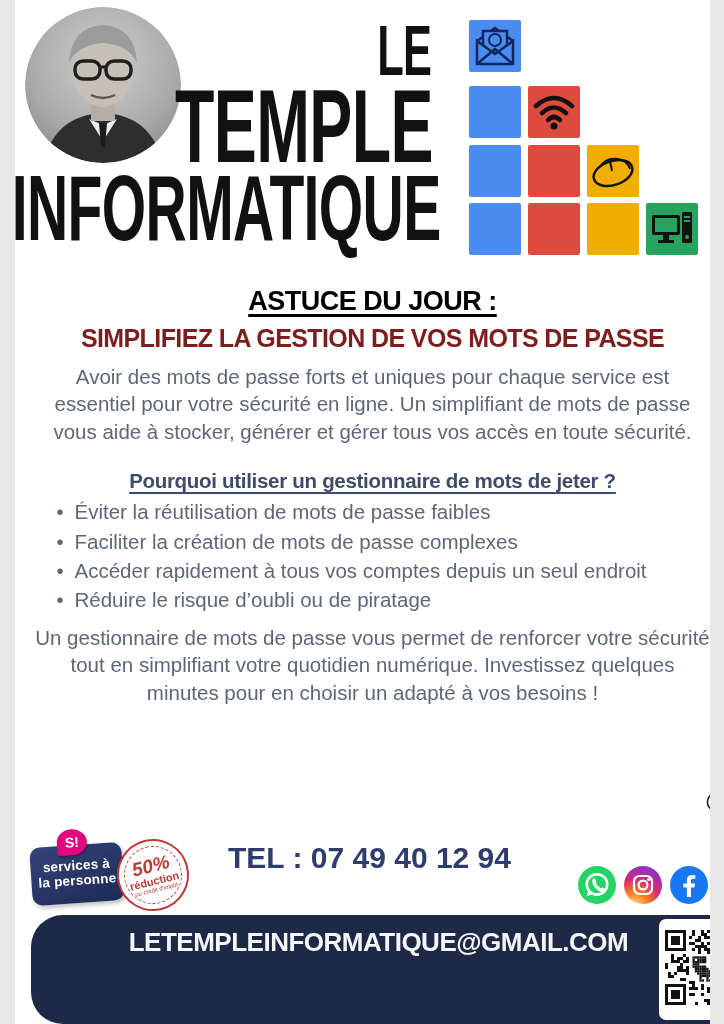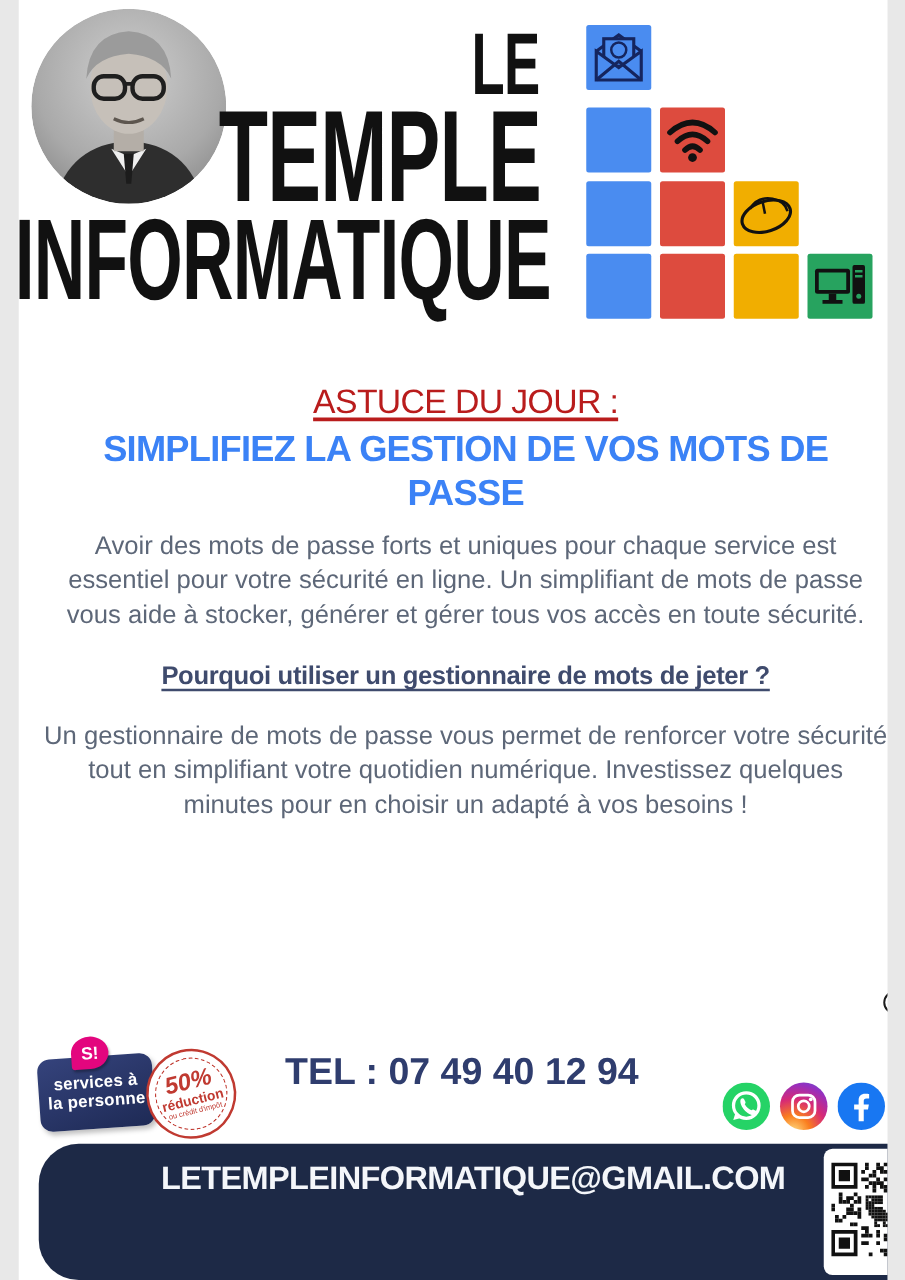--- a/index.html
+++ b/index.html
@@ -14,30 +14,30 @@
   .logo-informatique  { right:269px; top:162px; font-size:92px;  transform:scaleX(0.62); }
   .sq { position:absolute; width:52px; height:52px; border-radius:2px; }
   .sq.blue   { background:#4a8cf0; }
   .sq.red    { background:#dd4b3e; }
   .sq.yellow { background:#f1ae00; }
   .sq.green  { background:#27a35f; }
   .sq svg { position:absolute; left:50%; top:50%; transform:translate(-50%,-50%); }
 
   
   .content { position:absolute; left:20px; top:286px; width:676px; text-align:center; }
-  .kicker { color:#b91c1c; font-size:27px; font-weight:400; letter-spacing:-0.5px;
-            text-decoration:underline; text-decoration-thickness:2.5px; text-underline-offset:4px;margin-top:20px; }
-  .title  { color:#3b82f6; font-size:29px; font-weight:800; letter-spacing:-0.6px; line-height:1.2; margin:6px 0 10px; }
+  .kicker { color:#000000; font-size:27px; font-weight:700; letter-spacing:-0.5px;
+            text-decoration:underline; text-decoration-thickness:2.5px; text-underline-offset:4px; }
+  .title  { color:#7f1d1d; font-size:25px; font-weight:800; letter-spacing:-0.6px; line-height:1.2; margin:6px 0 10px; }
   .para   { color:#5d6778; font-size:20.5px; line-height:1.34; }
   .sec-head { color:#3f4b6d; font-size:20.5px; font-weight:bold; letter-spacing:-0.3px; margin-top:24px;
               text-decoration:underline; text-decoration-thickness:2px; text-underline-offset:4px; }
   ul.bullets { list-style:none; text-align:left; margin:4px 0 0 14px; }
   ul.bullets li { position:relative; padding-left:26px; color:#5d6778; font-size:20.5px; line-height:1.42; }
   ul.bullets li::before { content:"•"; position:absolute; left:8px; color:#5d6778; }
-  .closing { margin-top:22px; }
+  .closing { margin-top:10px; }
 
   
   .side-note { position:absolute; left:461px; top:562px; width:480px; height:20px;
                transform:rotate(-90deg); display:flex; align-items:center; gap:8px;
                color:#98a1ae; font-size:10.5px; white-space:nowrap; justify-content:flex-start; }
 
   
   .contact-bar { position:absolute; left:0; top:833px; width:724px; height:82px; }
   .sap-badge { position:absolute; left:16px; top:12px; width:92px; height:58px;
                background:linear-gradient(160deg,#35437c,#1e2a55); border-radius:10px;
@@ -148,20 +148,26 @@
       <circle cx="36" cy="28" r="2" fill="#27a35f"></circle>
     </svg>
   </div>
 
   <div class="content">
     <div class="kicker">ASTUCE DU JOUR :</div>
     <div class="title">SIMPLIFIEZ LA GESTION DE VOS MOTS DE PASSE</div>
     <p class="para">Avoir des mots de passe forts et uniques pour chaque service est essentiel pour votre sécurité en ligne. Un simplifiant de mots de passe vous aide à stocker, générer et gérer tous vos accès en toute sécurité.</p>
 
     <div class="sec-head">Pourquoi utiliser un gestionnaire de mots de jeter ?</div>
+    <ul class="bullets">
+        <li>Éviter la réutilisation de mots de passe faibles</li>
+        <li>Faciliter la création de mots de passe complexes</li>
+        <li>Accéder rapidement à tous vos comptes depuis un seul endroit</li>
+        <li>Réduire le risque d’oubli ou de piratage</li>
+      </ul>
 
 
     <p class="para closing">Un gestionnaire de mots de passe vous permet de renforcer votre sécurité tout en simplifiant votre quotidien numérique. Investissez quelques minutes pour en choisir un adapté à vos besoins !</p>
   </div>
 
   <div class="side-note">
     <svg width="20" height="20" viewBox="0 0 20 20" style="flex:0 0 auto;">
       <circle cx="10" cy="10" r="8.6" fill="none" stroke="#1c1c1c" stroke-width="1.6"></circle>
       <path d="M6 13 Q7 7 12 6 Q10 8 11 9 Q14 7 15 9 Q12 10 12 12 Q9 14 6 13 Z" fill="#1c1c1c"></path>
       <circle cx="12.5" cy="7.2" r="0.9" fill="#1c1c1c"></circle>

